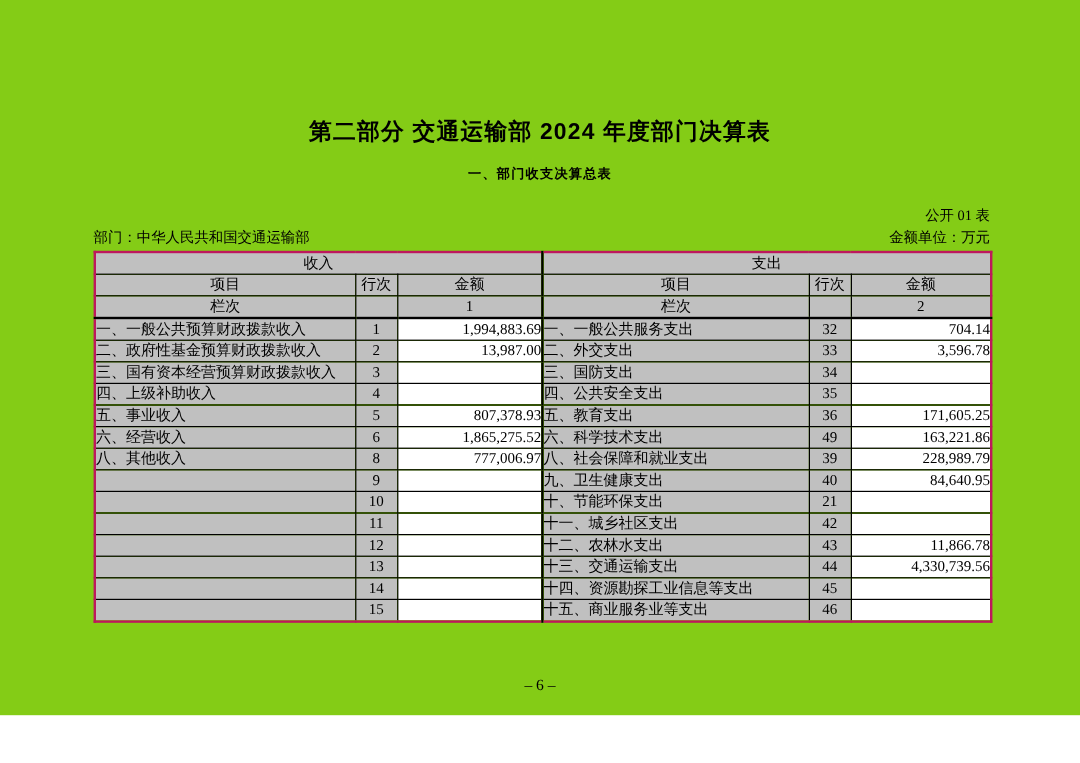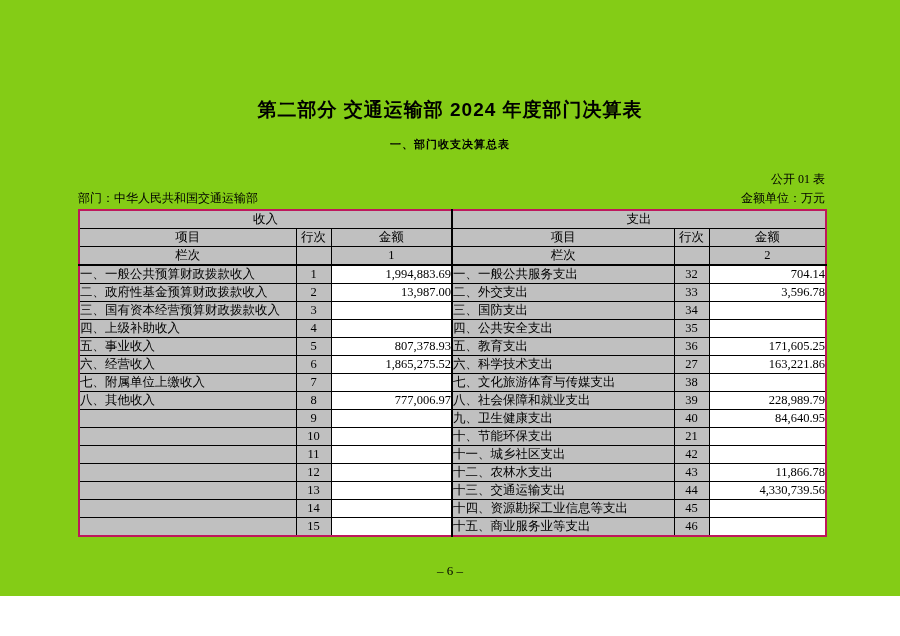--- a/index.html
+++ b/index.html
@@ -166,30 +166,22 @@
           <td class="amount">807,378.93</td>
           <td class="item divide">五、教育支出</td>
           <td class="line">36</td>
           <td class="amount">171,605.25</td>
         </tr>
         <tr>
           <td class="item">六、经营收入</td>
           <td class="line">6</td>
           <td class="amount">1,865,275.52</td>
           <td class="item divide">六、科学技术支出</td>
-          <td class="line">27</td>
+          <td class="line">49</td>
           <td class="amount">163,221.86</td>
-        </tr>
-        <tr>
-          <td class="item">七、附属单位上缴收入</td>
-          <td class="line">7</td>
-          <td class="amount"></td>
-          <td class="item divide">七、文化旅游体育与传媒支出</td>
-          <td class="line">38</td>
-          <td class="amount"></td>
         </tr>
         <tr>
           <td class="item">八、其他收入</td>
           <td class="line">8</td>
           <td class="amount">777,006.97</td>
           <td class="item divide">八、社会保障和就业支出</td>
           <td class="line">39</td>
           <td class="amount">228,989.79</td>
         </tr>
         <tr>

